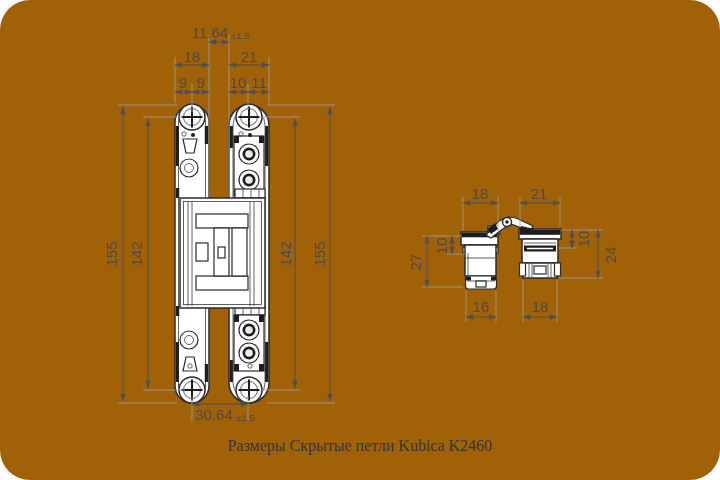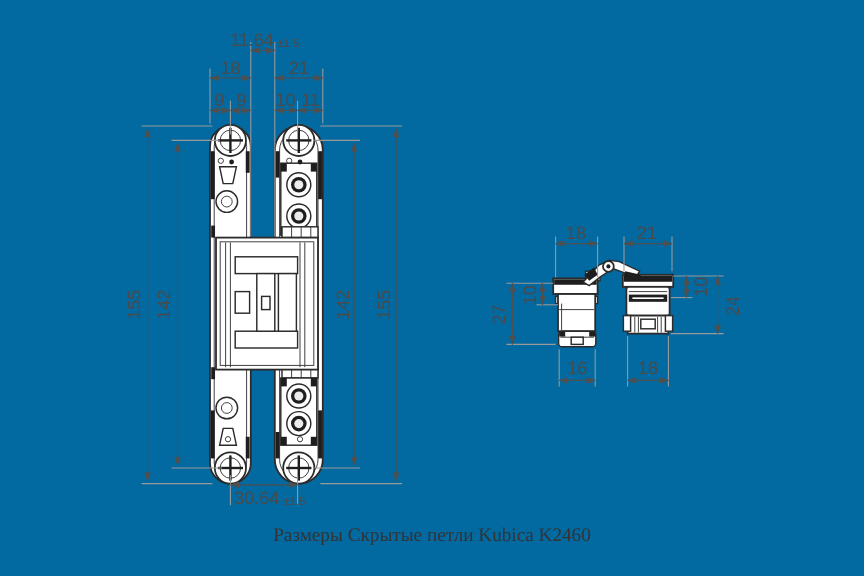--- a/index.html
+++ b/index.html
@@ -1,17 +1,17 @@
 <!DOCTYPE html>
 <html><head>
 <meta charset="utf-8">
 <style>
   html,body{margin:0;padding:0;background:#fff;}
-  .stage{position:relative;width:720px;height:480px;background:#0369a1;overflow:hidden;
-         font-family:"Liberation Sans",sans-serif;}
+  .stage{position:relative;width:720px;height:480px;background:#a16207;overflow:hidden;
+         font-family:"Liberation Sans",sans-serif;border-radius:30px;}
   svg{position:absolute;left:0;top:0;}
   .outline{fill:#ffffff;stroke:#2b2b2b;stroke-width:1.5;}
   .det{fill:#ffffff;stroke:#2b2b2b;stroke-width:1.2;}
   .thin{fill:none;stroke:#3a3a3a;stroke-width:0.8;}
   .dark{fill:#1e1e1e;stroke:none;}
   .ext{stroke:#9a9a9a;stroke-width:0.9;fill:none;}
   .dim{stroke:#4f4f4f;stroke-width:1;fill:none;}
   text.d{font:15px "Liberation Sans",sans-serif;fill:#4a4a4a;text-anchor:middle;}
   text.tol{font-size:9.5px;text-anchor:start;}
   text.caption{font:16px "Liberation Serif",serif;fill:#333;text-anchor:middle;}

